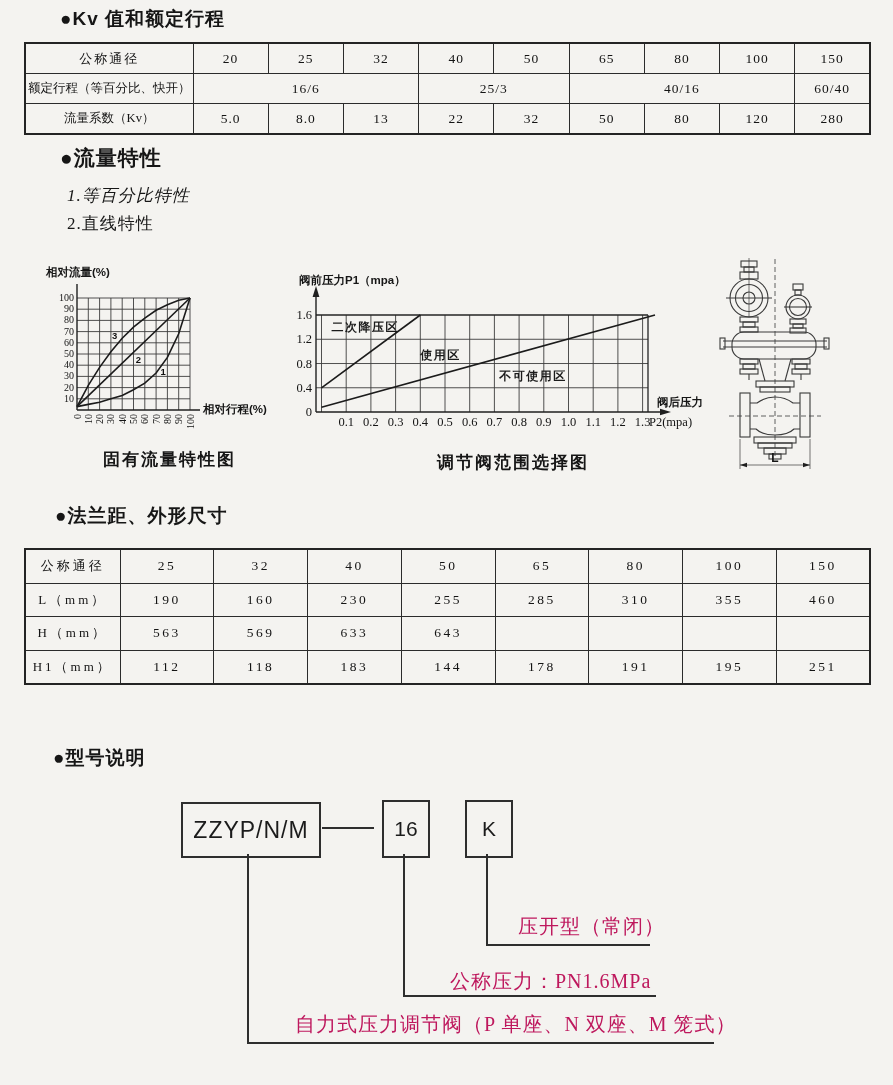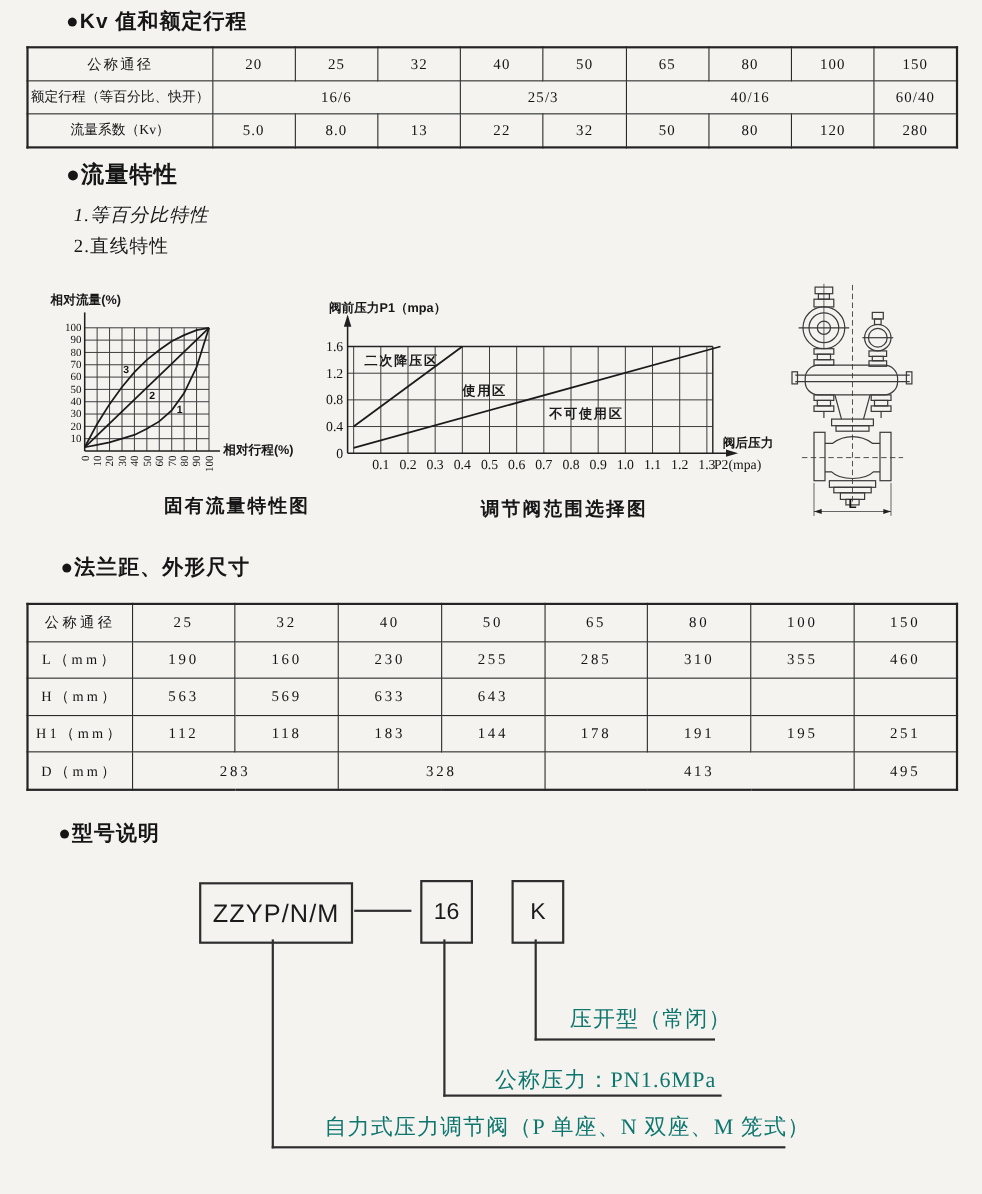--- a/index.html
+++ b/index.html
@@ -23,21 +23,21 @@
   #kv-table td.rowlabel.longlabel{letter-spacing:0;font-size:12.5px;margin-left:12px;}
   #dims-table{left:24px;top:548px;width:847px;}
   #dims-table td{font-size:13.5px;height:30.6px;letter-spacing:2.5px;}
   #dims-table td.rowlabel{letter-spacing:3px;font-size:13px;}
   
   svg{position:absolute;overflow:visible;}
   #chart1{left:30px;top:260px;}
   #chart2{left:283px;top:268px;}
   #valve{left:693px;top:253px;}
   .chart-caption{position:absolute;font-weight:bold;font-size:17px;letter-spacing:2px;color:#161616;}
-  #caption1{left:103px;top:448px;margin-left:46px;}
+  #caption1{left:103px;top:448px;}
   #caption2{left:437px;top:451px;}
   .grid{stroke:#3c3c3c;stroke-width:0.9;}
   .axis{stroke:#1f1f1f;stroke-width:1.4;fill:none;}
   .bnd{stroke:#242424;stroke-width:1.3;fill:none;}
   .curve{stroke:#1b1b1b;stroke-width:1.6;fill:none;}
   text.tick{font-family:"Liberation Serif",serif;font-size:10px;fill:#141414;}
   text.tick2{font-family:"Liberation Serif",serif;font-size:12.5px;fill:#141414;}
   text.axlabel{font-family:"Liberation Sans",sans-serif;font-weight:bold;font-size:11.5px;fill:#161616;}
   text.region{font-family:"Liberation Sans",sans-serif;font-weight:600;font-size:12px;letter-spacing:1.5px;fill:#1b1b1b;}
   text.slabel{font-family:"Liberation Sans",sans-serif;font-weight:bold;font-size:9.5px;fill:#111;}
@@ -47,21 +47,21 @@
   .vd .dash{stroke-dasharray:5 3;stroke-width:0.8;}
   .vd .thin{stroke-width:0.7;}
   .vd text{stroke:none;fill:#141414;font-family:"Liberation Sans",sans-serif;font-weight:bold;font-size:12px;}
   
   .mbox{position:absolute;border:2px solid #2e2e2e;display:flex;align-items:center;justify-content:center;
         color:#1b1b1b;background:transparent;}
   #box-main{left:181px;top:802px;width:136px;height:52px;font-size:23px;letter-spacing:1px;}
   #box-16{left:382px;top:800px;width:44px;height:54px;font-size:21px;}
   #box-k{left:465px;top:800px;width:44px;height:54px;font-size:21px;}
   .dline{position:absolute;background:#2e2e2e;}
-  .note{position:absolute;font-family:"Liberation Serif",serif;color:#0f766e;letter-spacing:1px;}
+  .note{position:absolute;font-family:"Liberation Serif",serif;color:#be185d;letter-spacing:1px;}
   #note-k{left:518px;top:913px;font-size:20px;}
   #note-16{left:450px;top:968px;font-size:20px;}
   #note-main{left:295px;top:1011px;font-size:20px;}
 </style>
 </head>
 <body>
 
 <div class="sec-title" id="title-kv">●Kv 值和额定行程</div>
 <table class="dtable" id="kv-table">
     <colgroup>
@@ -314,27 +314,20 @@
         <td class="rowlabel">H1（mm）</td>
         <td>112</td>
         <td>118</td>
         <td>183</td>
         <td>144</td>
         <td>178</td>
         <td>191</td>
         <td>195</td>
         <td>251</td>
       </tr>
-      <tr>
-        <td class="rowlabel">D（mm）</td>
-        <td colspan="2">283</td>
-        <td colspan="2">328</td>
-        <td colspan="3">413</td>
-        <td colspan="1">495</td>
-      </tr>
     </tbody>
   </table>
 
 <div class="sec-title" id="title-model">●型号说明</div>
 <div class="mbox" id="box-main">ZZYP/N/M</div>
 <div class="dline" id="conn" style="left:322px;top:827px;width:52px;height:2px;"></div>
 <div class="mbox" id="box-16">16</div>
 <div class="mbox" id="box-k">K</div>
 
 <div class="dline" style="left:486px;top:854px;width:2px;height:92px;"></div>

